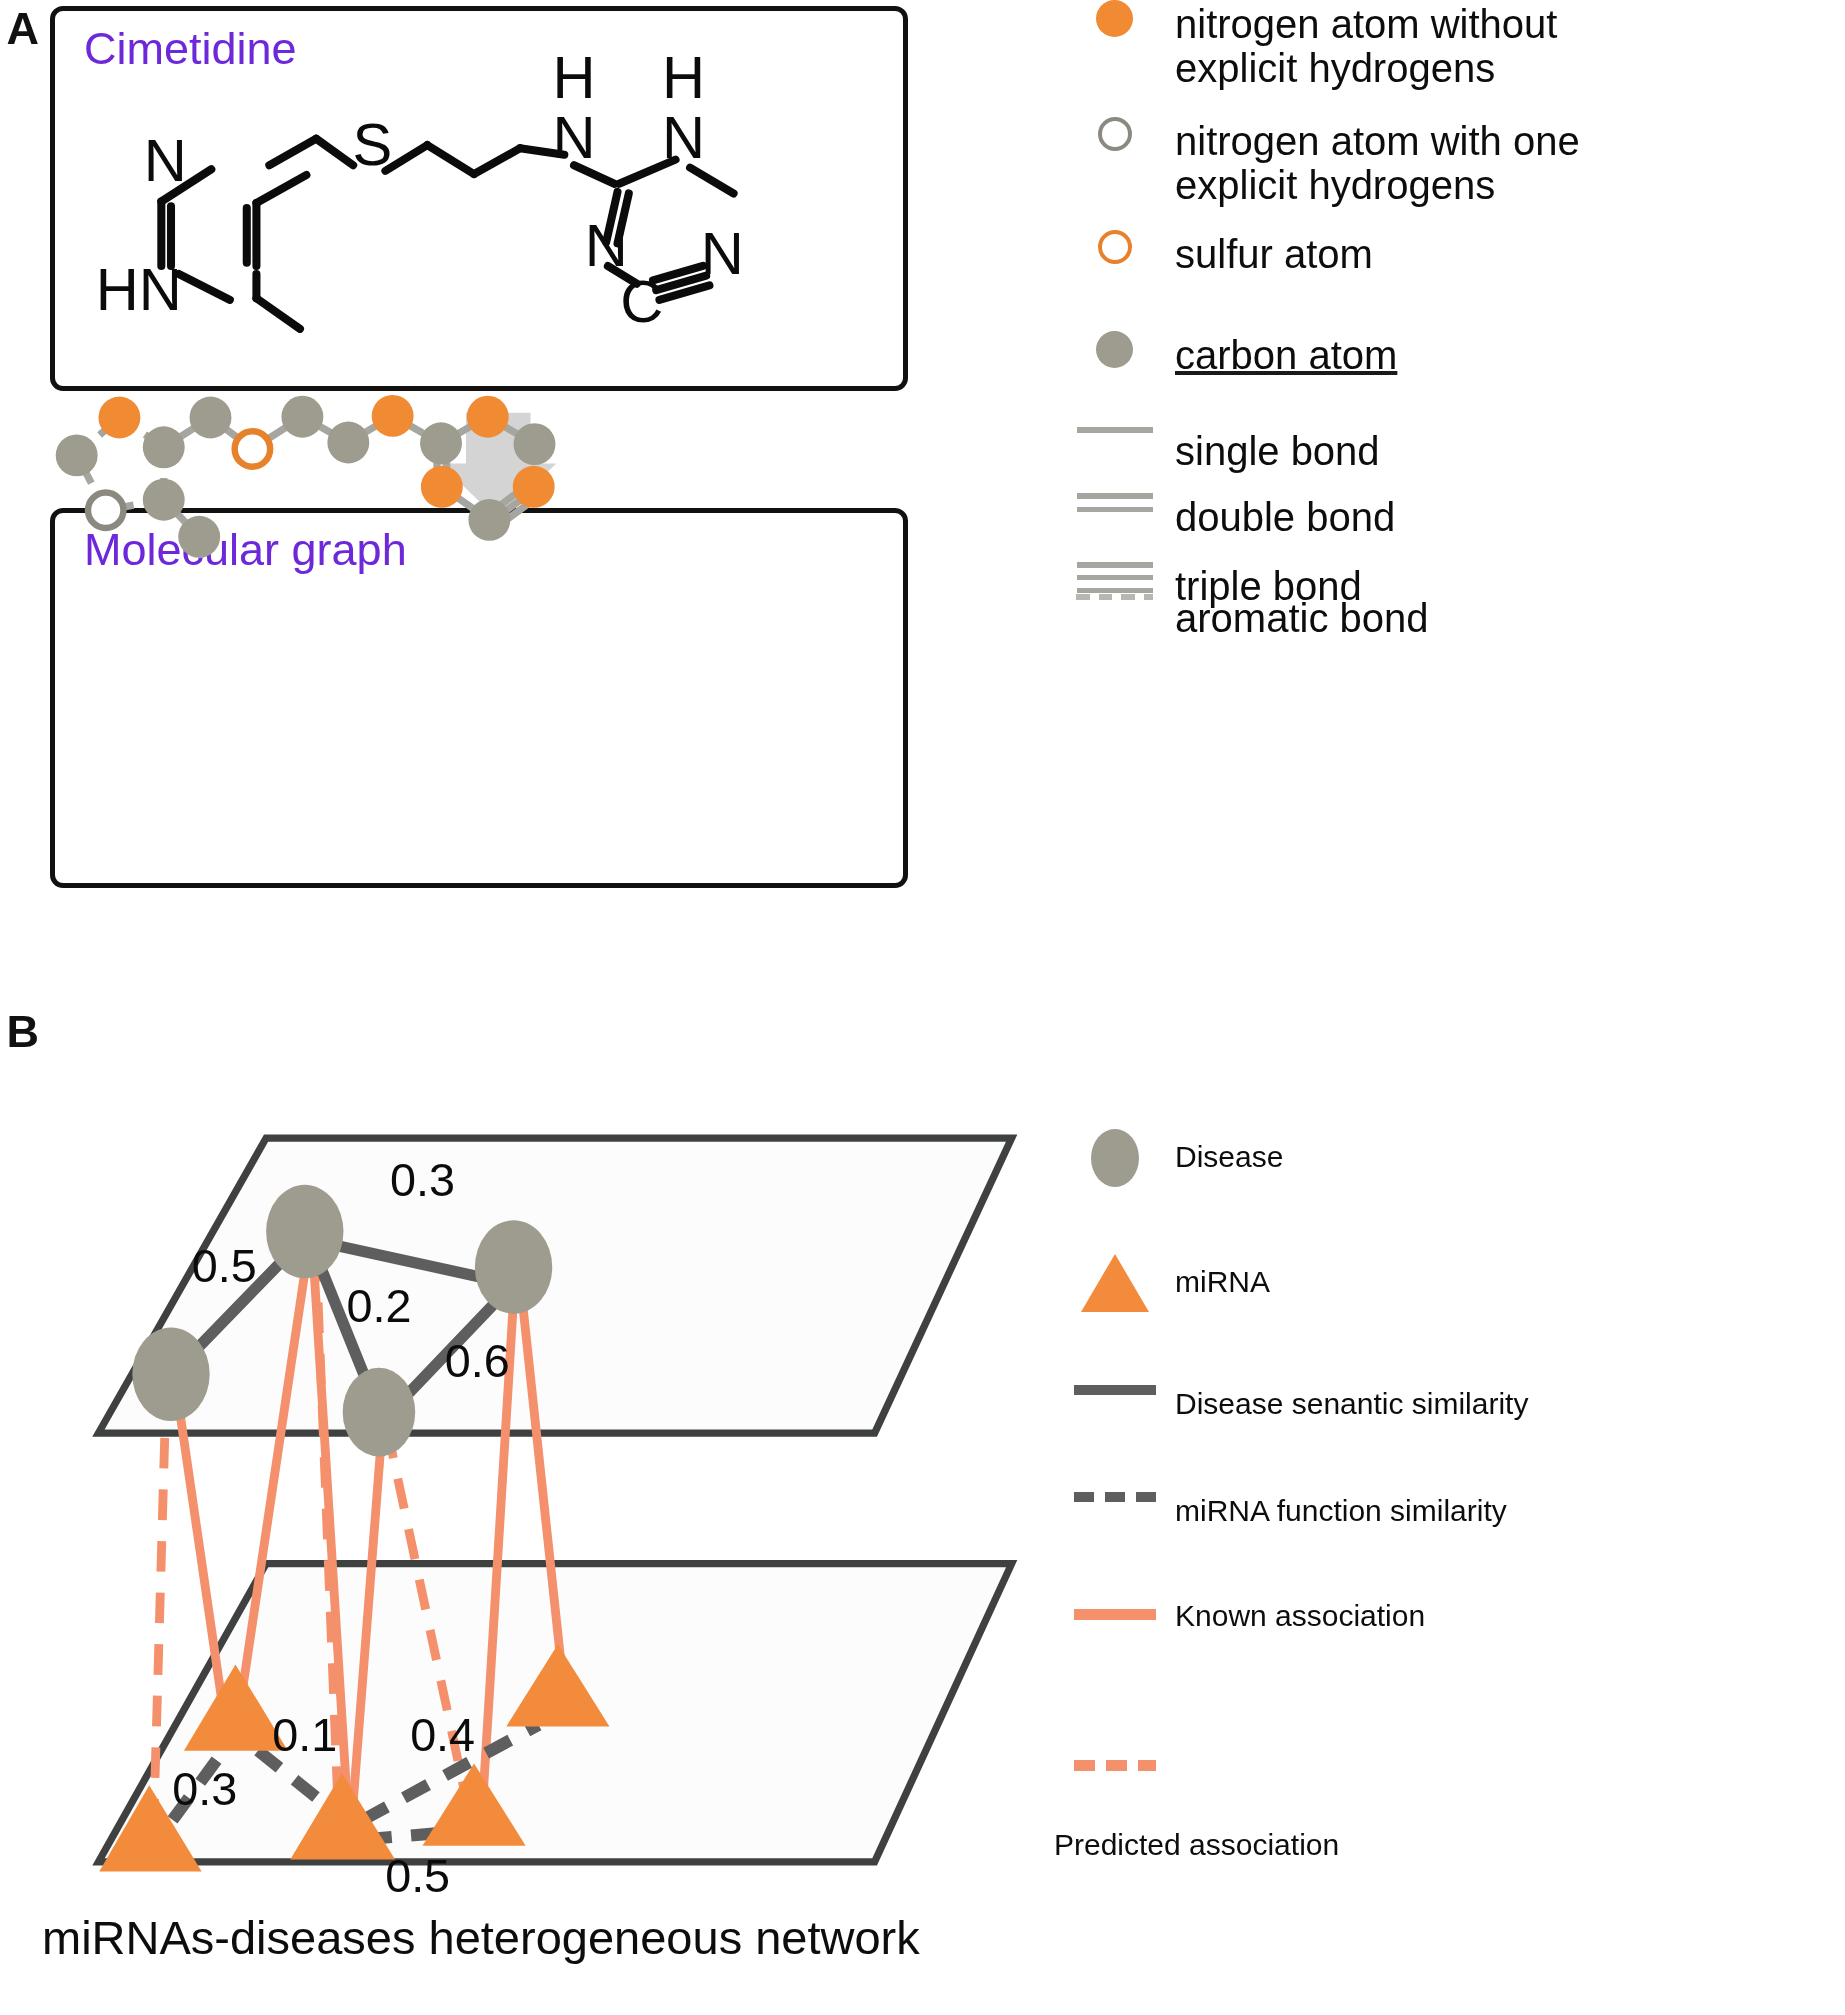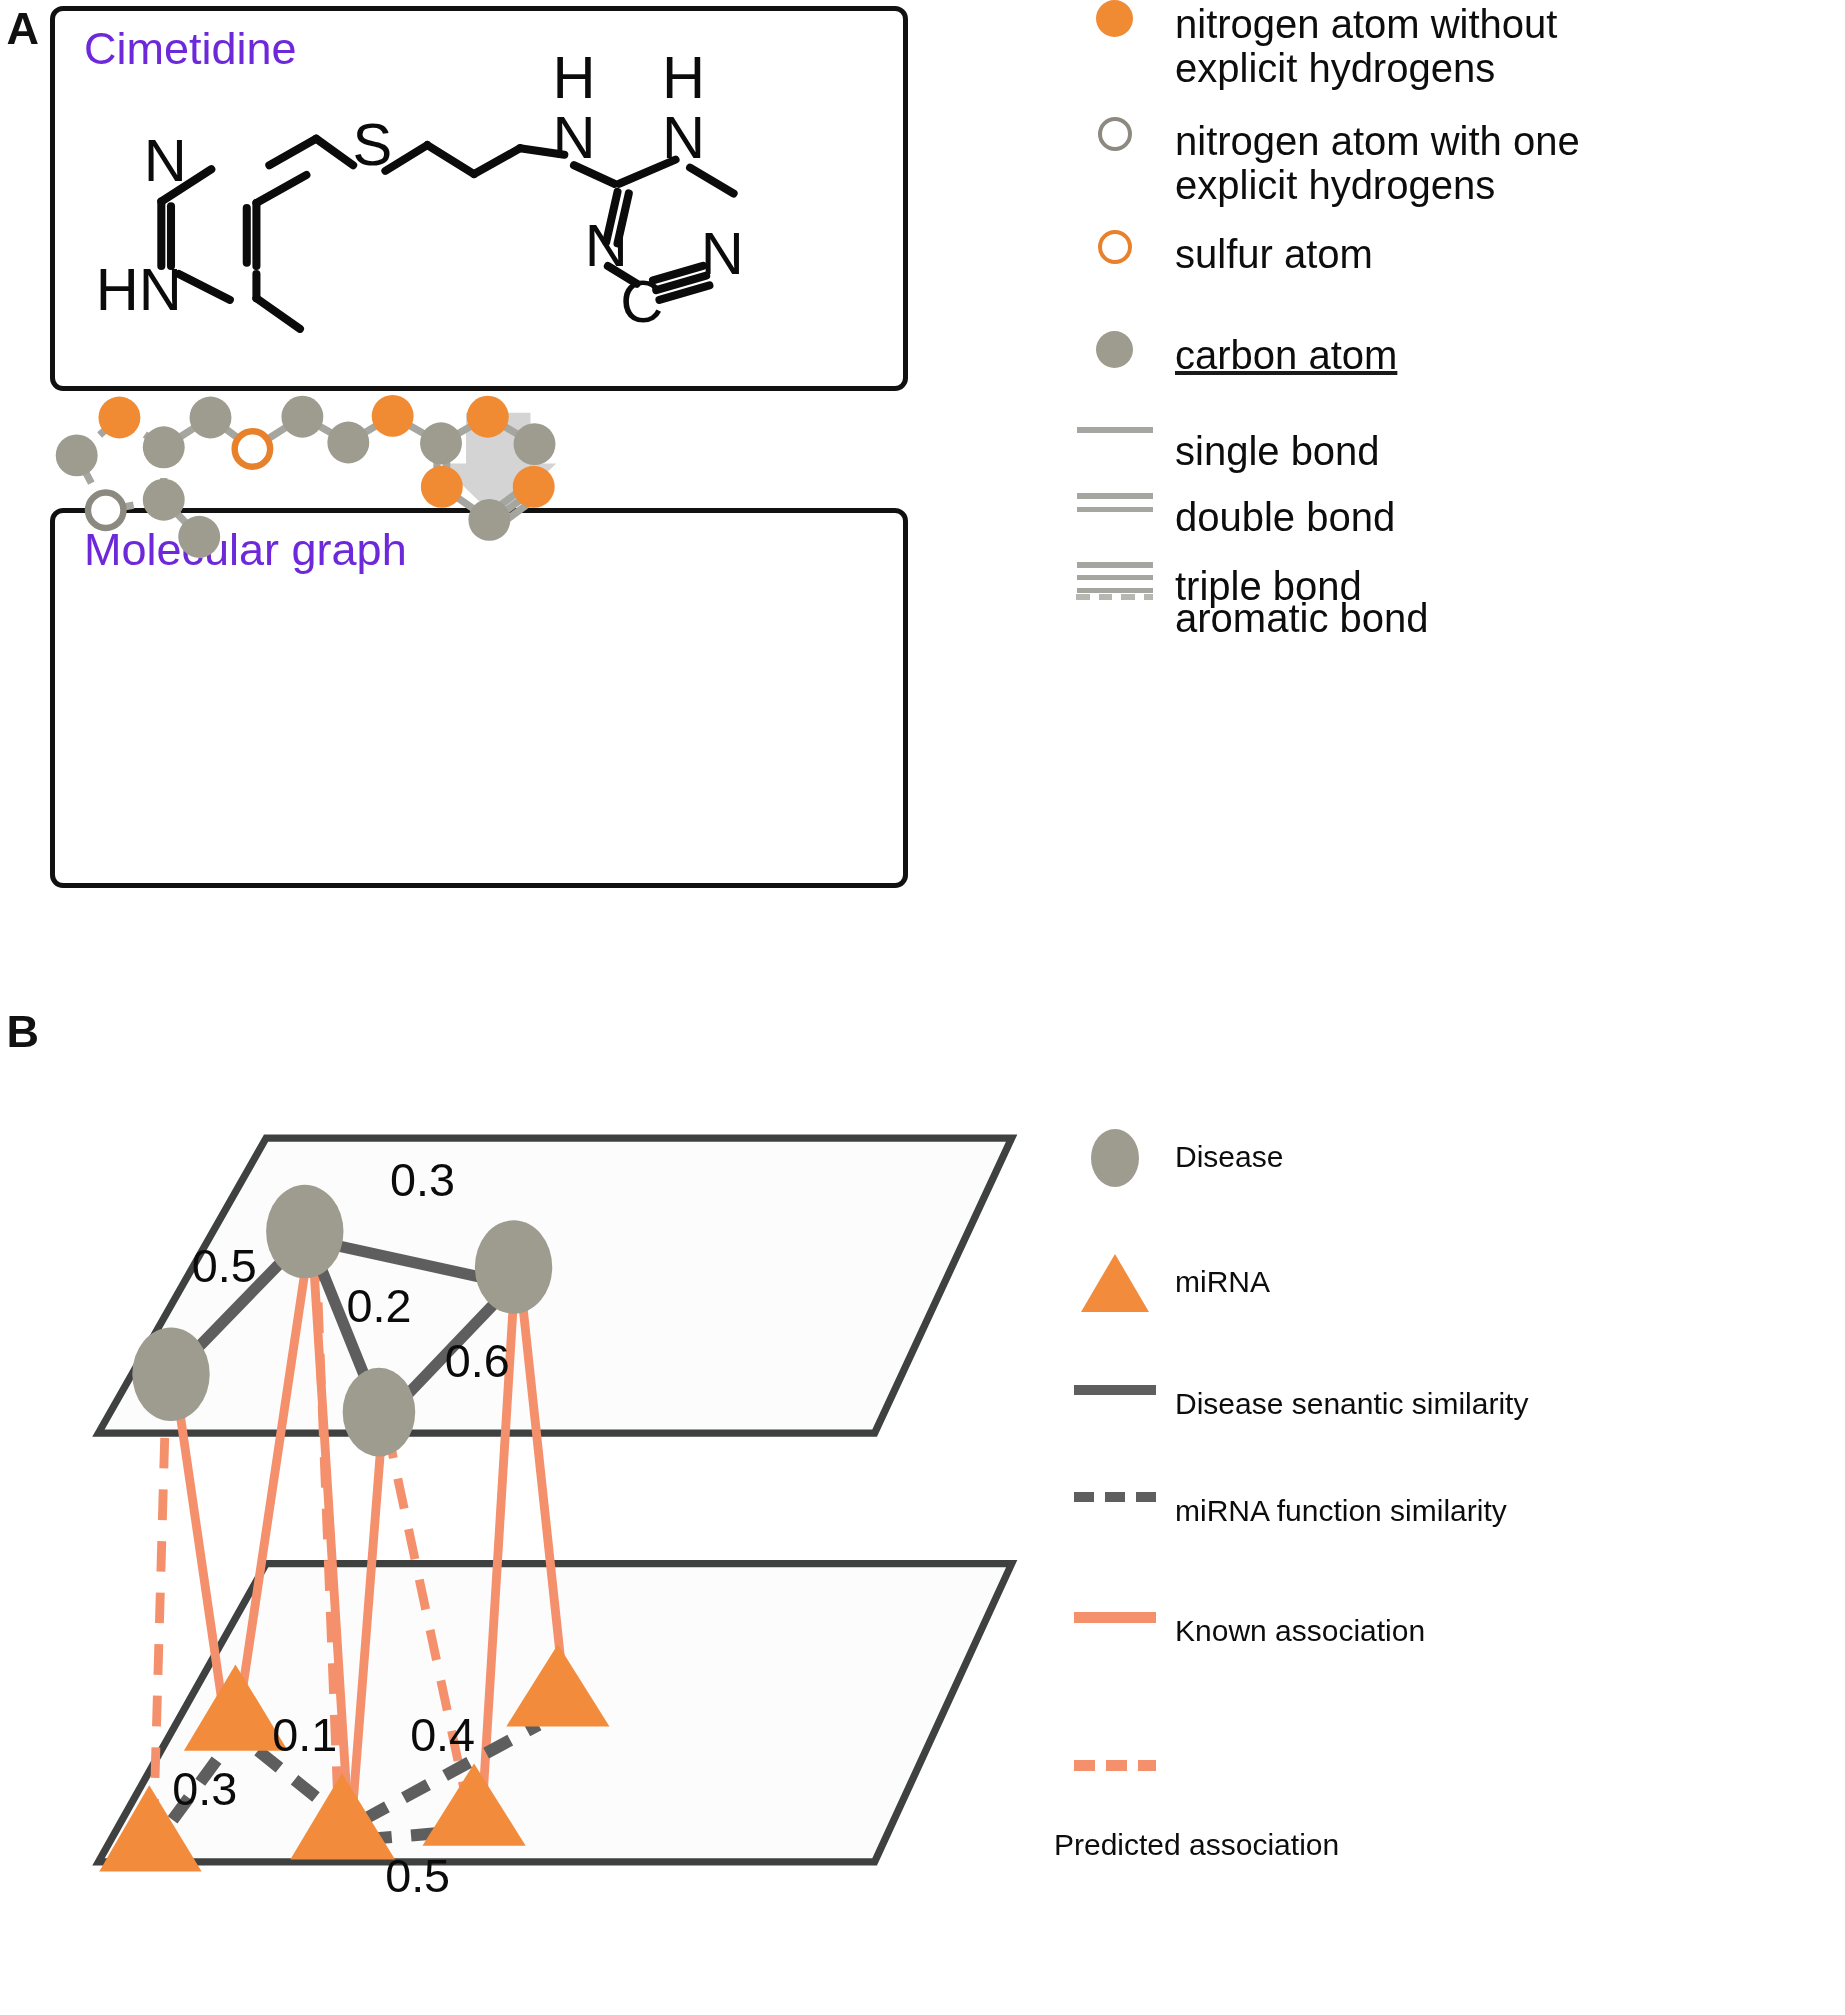--- a/index.html
+++ b/index.html
@@ -363,20 +363,21 @@
     </g>
 
     <g class="edge-label" text-anchor="middle">
       <text x="254" y="2240">0.3</text>
       <text x="378" y="2172">0.1</text>
       <text x="549" y="2172">0.4</text>
       <text x="518" y="2348">0.5</text>
     </g>
   </svg>
 
+  <div id="network-caption">miRNAs-diseases heterogeneous network</div>
 
   <div id="legend-b">
 
     <div class="legend-row" style="top: 0px;">
       <div class="legend-sym">
         <div style="width:48px;height:58px;border-radius:50%;background:#9E9B8F;"></div>
       </div>
       <div class="legend-label big" style="padding-top:11.3px;">Disease</div>
     </div>
 
@@ -395,21 +396,21 @@
     </div>
 
     <div class="legend-row" style="top: 363px;">
       <div class="legend-sym">
         <div style="width:82px;height:9.7px;
              background: repeating-linear-gradient(to right, #5E5E5E 0 20px, transparent 20px 31px);"></div>
       </div>
       <div class="legend-label big">miRNA function similarity</div>
     </div>
 
-    <div class="legend-row" style="top: 483px;">
+    <div class="legend-row" style="top: 468px; align-items: center;">
       <div class="legend-sym">
         <div style="width:82px;height:11.3px;background:#F4906B;"></div>
       </div>
       <div class="legend-label big">Known association</div>
     </div>
 
     <div class="legend-row" style="top: 576px; flex-direction: column;">
       <div class="legend-sym">
         <div style="width:82px;height:11.3px;
              background: repeating-linear-gradient(to right, #F4906B 0 21px, transparent 21px 32px);"></div>

